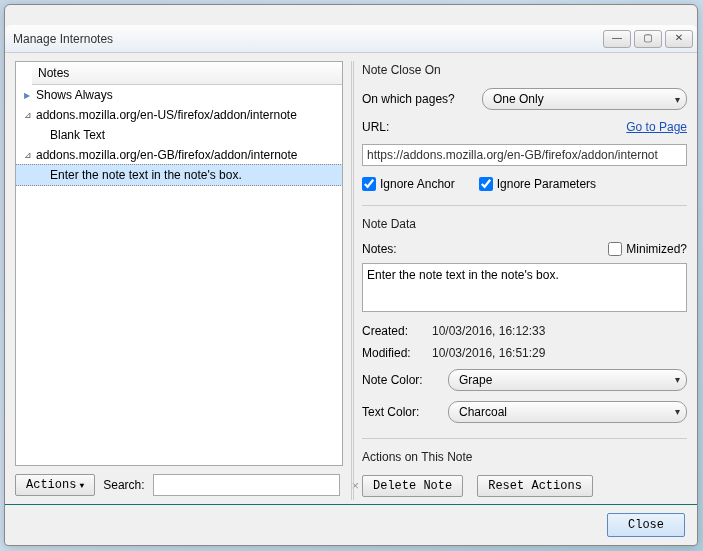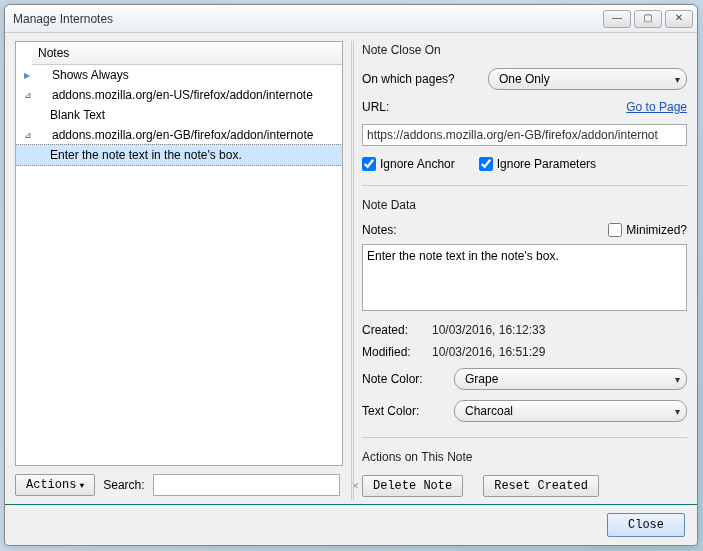--- a/index.html
+++ b/index.html
@@ -23,20 +23,21 @@
   flex-direction: column;
 }
 .titlebar {
   height: 28px;
   background: linear-gradient(#fdfdfd, #e8eef5);
   border-bottom: 1px solid #ccc;
   border-radius: 6px 6px 0 0;
   display: flex;
   align-items: center;
   padding: 0 4px 0 8px;
+  margin-top: 20px;
 }
 .titlebar-title { flex: 1; color: #333; }
 .win-btn {
   width: 28px; height: 18px;
   border: 1px solid #aaa;
   border-radius: 3px;
   background: linear-gradient(#fafafa,#e0e0e0);
   margin-left: 3px;
   font-size: 10px;
   line-height: 14px;
@@ -63,21 +64,21 @@
   overflow: hidden;
 }
 .tree-header {
   padding: 4px 6px;
   border-bottom: 1px solid #ccc;
   background: linear-gradient(#fefefe,#f0f0f0);
   font-weight: normal;
   margin-left: 16px;
 }
 .tree-row { padding: 3px 4px 3px 8px; display: flex; align-items: center; }
-.tree-row.lv1 { padding-left: 8px; gap: 16px; }
+.tree-row.lv1 { padding-left: 8px; }
 .tree-row.lv2 { padding-left: 34px; }
 .tree-row.selected { background: #cde6ff; border: 1px dotted #888; margin: -1px; }
 .tri {
   display: inline-block; width: 10px; font-size: 9px; color: #555; margin-right: 2px;
 }
 .tri.right::before { content: "▶"; color: #5a8ac6; font-size: 8px; }
 .tri.down::before { content: "⊿"; font-size: 9px; }
 .left-bottom {
   display: flex;
   align-items: center;
@@ -112,21 +113,21 @@
   cursor: ew-resize;
 }
 .right-pane {
   flex: 1;
   display: flex;
   flex-direction: column;
   gap: 4px;
   overflow: hidden;
 }
 .group-label { color: #222; margin: 2px 0 4px 0; }
-.form-row { display: flex; align-items: center; margin: 3px 0; gap: 20px; }
+.form-row { display: flex; align-items: center; margin: 3px 0; gap: 14px; }
 .form-label { width: 106px; }
 .form-label.narrow { width: 65px; }
 .select {
   flex: 1;
   border: 1px solid #9a9a9a;
   border-radius: 10px;
   height: 22px;
   background: linear-gradient(#fdfdfd,#e7e7e7);
   padding: 0 18px 0 10px;
   position: relative;
@@ -289,21 +290,21 @@
         <span style="width:72px">Text Color:</span>
         <div class="select">
           <span>Charcoal</span>
         </div>
       </div>
 
       <div class="sep" style="margin-top:8px"></div>
       <div class="group-label">Actions on This Note</div>
       <div class="form-row">
         <button class="btn">Delete Note</button>
-        <button class="btn">Reset Created</button>
+        <button class="btn">Reset Actions</button>
       </div>
     </div>
   </div>
 
   <div class="bottom-bar">
     <button class="btn primary">Close</button>
   </div>
 </div>
 
 </body></html>

